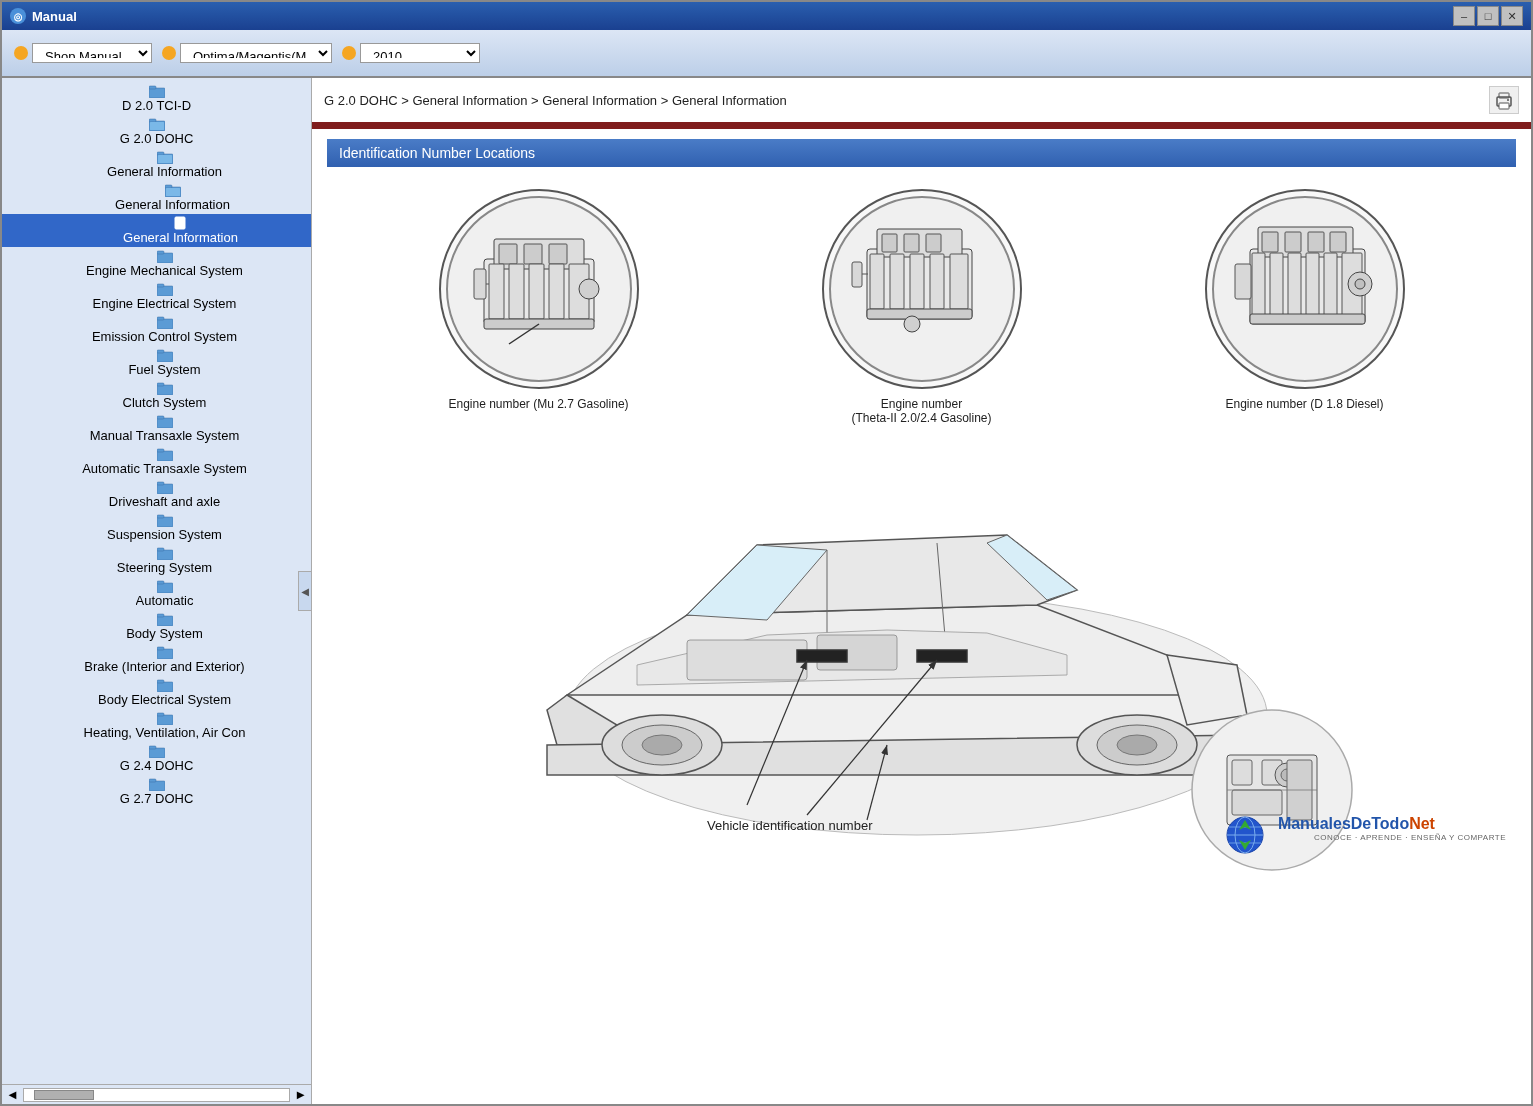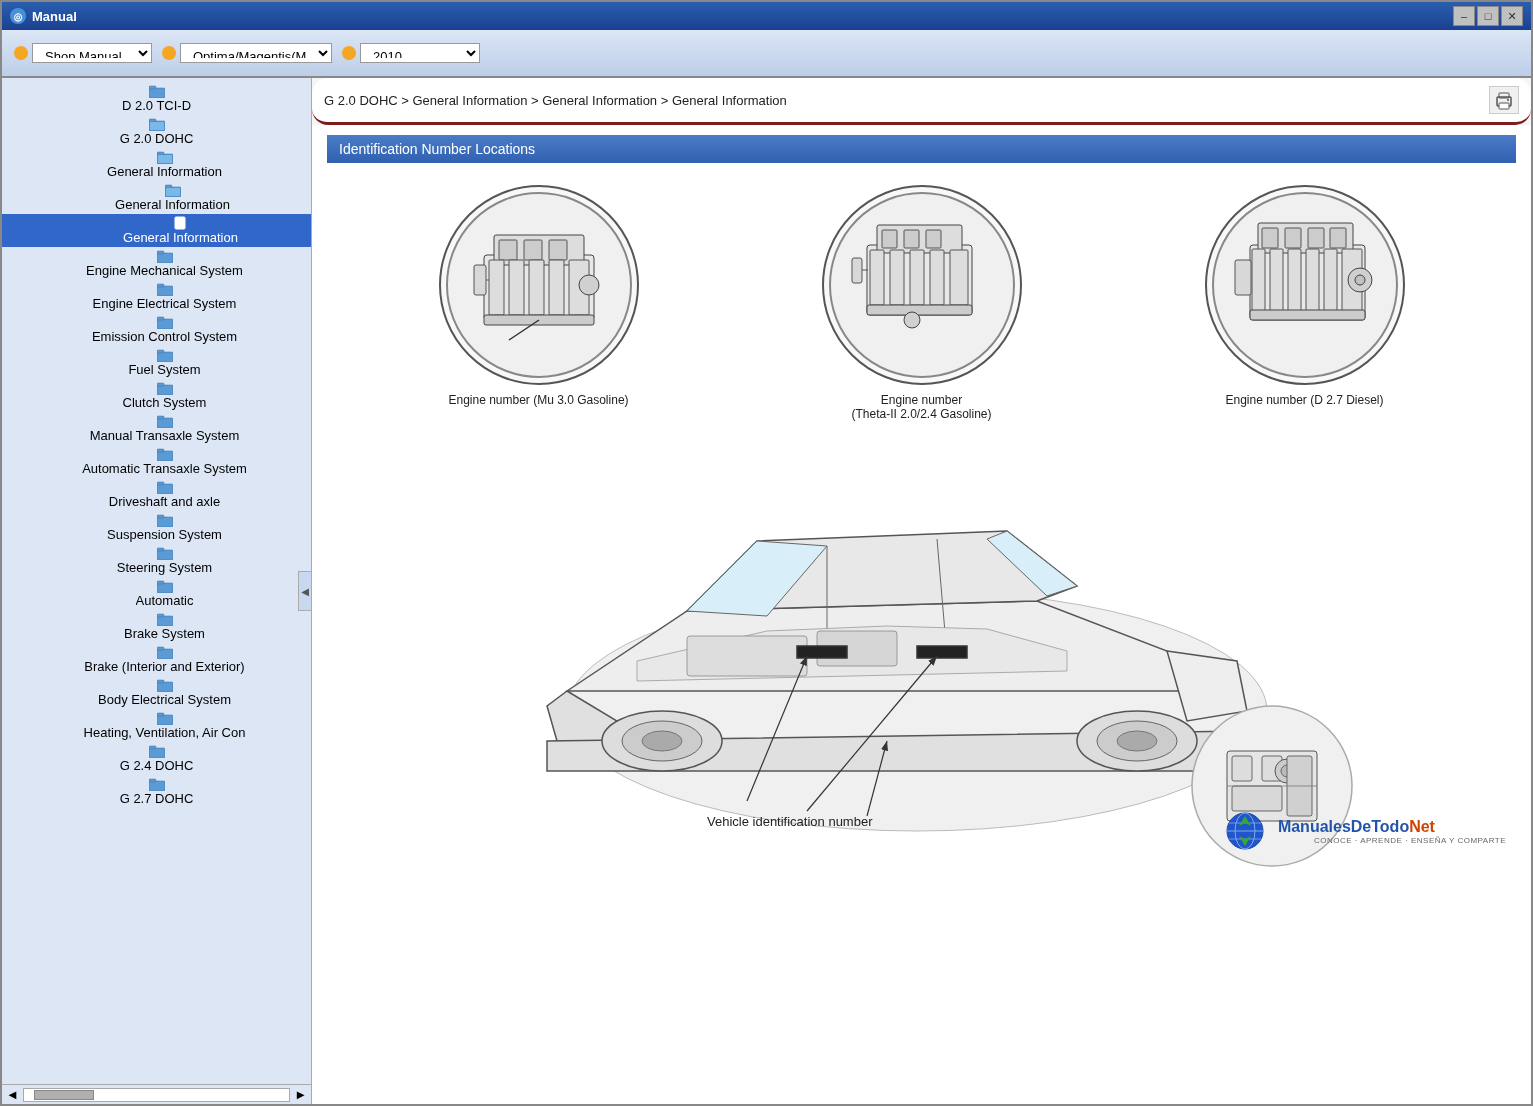--- a/index.html
+++ b/index.html
@@ -99,27 +99,26 @@
     
     .content-area {
       flex: 1;
       background: #f5f5f5;
       display: flex;
       flex-direction: column;
       overflow: hidden;
     }
     .content-header {
       background: white;
-      border-bottom: 3px solid #7f1d1d;
+      border-bottom: 7px solid #7f1d1d;
       padding: 8px 12px;
       display: flex;
       align-items: center;
       justify-content: space-between;
       flex-shrink: 0;
-      border-radius: 16px;
     }
     .breadcrumb-text { font-size: 13px; color: #222; font-weight: normal; }
     .print-icon { width: 30px; height: 28px; border: 1px solid #ccc; background: #f0f0f0; display: flex; align-items: center; justify-content: center; cursor: pointer; }
 
     .content-body { flex: 1; overflow-y: auto; padding: 10px 15px; background: white; }
 
     .section-title {
       background: linear-gradient(to bottom, #4a7cc7 0%, #3060b0 100%);
       color: white;
       padding: 6px 12px;
@@ -408,21 +407,21 @@
           <span class="tree-label">Automatic</span>
         </div>
 
         <div class="tree-item indent-1">
           <span class="tree-icon">
             <svg width="16" height="13" viewBox="0 0 16 13">
                 <rect x="0" y="3" width="16" height="10" rx="1" fill="#5b9bd5" stroke="#3a6ea5" stroke-width="0.5"></rect>
                 <rect x="0" y="1" width="7" height="3" rx="1" fill="#5b9bd5" stroke="#3a6ea5" stroke-width="0.5"></rect>
               </svg>
           </span>
-          <span class="tree-label">Brake System</span>
+          <span class="tree-label">Body System</span>
         </div>
 
         <div class="tree-item indent-1">
           <span class="tree-icon">
             <svg width="16" height="13" viewBox="0 0 16 13">
                 <rect x="0" y="3" width="16" height="10" rx="1" fill="#5b9bd5" stroke="#3a6ea5" stroke-width="0.5"></rect>
                 <rect x="0" y="1" width="7" height="3" rx="1" fill="#5b9bd5" stroke="#3a6ea5" stroke-width="0.5"></rect>
               </svg>
           </span>
           <span class="tree-label">Brake (Interior and Exterior)</span>
@@ -518,21 +517,21 @@
                   <rect x="95" y="35" width="20" height="55" rx="1" fill="#ddd" stroke="#555"></rect>
                   <rect x="10" y="90" width="110" height="10" rx="2" fill="#ccc" stroke="#444"></rect>
                   <circle cx="115" cy="60" r="10" fill="#d0d0d0" stroke="#444"></circle>
                   <line x1="5" y1="55" x2="15" y2="55" stroke="#555"></line>
                   <rect x="0" y="40" width="12" height="30" rx="2" fill="#d8d8d8" stroke="#555"></rect>
                 </g>
 
                 <line x1="65" y1="150" x2="95" y2="130" stroke="#333" stroke-width="1.5" marker-end="url(#arrow1)"></line>
               </svg>
             </div>
-            <div class="engine-caption">Engine number (Mu 3.0 Gasoline)</div>
+            <div class="engine-caption">Engine number (Mu 2.7 Gasoline)</div>
           </div>
 
           <div class="engine-circle-wrap">
             <div class="engine-circle">
               <svg width="190" height="190" viewBox="0 0 190 190">
                 <circle cx="95" cy="95" r="92" fill="#f0f0f0" stroke="#888" stroke-width="2"></circle>
                 <g transform="translate(25, 30)" stroke="#333" stroke-width="1" fill="none">
                   <rect x="15" y="25" width="105" height="70" rx="3" fill="#e8e8e8" stroke="#444"></rect>
                   <rect x="25" y="5" width="85" height="28" rx="2" fill="#ddd" stroke="#444"></rect>
                   <rect x="30" y="10" width="15" height="18" rx="1" fill="#ccc" stroke="#555"></rect>
@@ -570,21 +569,21 @@
                   <rect x="76" y="34" width="13" height="62" rx="1" fill="#ddd" stroke="#555"></rect>
                   <rect x="94" y="34" width="13" height="62" rx="1" fill="#ddd" stroke="#555"></rect>
                   <rect x="112" y="34" width="20" height="62" rx="1" fill="#ddd" stroke="#555"></rect>
                   <rect x="20" y="95" width="115" height="10" rx="2" fill="#ccc" stroke="#444"></rect>
                   <circle cx="130" cy="65" r="12" fill="#d0d0d0" stroke="#444"></circle>
                   <circle cx="130" cy="65" r="5" fill="#c0c0c0" stroke="#444"></circle>
                   <rect x="5" y="45" width="16" height="35" rx="2" fill="#d8d8d8" stroke="#555"></rect>
                 </g>
               </svg>
             </div>
-            <div class="engine-caption">Engine number (D 2.7 Diesel)</div>
+            <div class="engine-caption">Engine number (D 1.8 Diesel)</div>
           </div>
         </div>
 
         <div class="car-diagram" style="position:relative;">
           <svg width="870" height="420" viewBox="0 0 870 420" style="overflow:visible;">
 
             <g stroke="#333" stroke-width="1.5" fill="#f5f5f5">
 
               <ellipse cx="430" cy="280" rx="350" ry="120" fill="#f0f0f0" stroke="#bbb" stroke-width="1"></ellipse>
 
@@ -646,21 +645,21 @@
                 <rect x="25" y="65" width="50" height="25" rx="2" fill="#d8d8d8" stroke="#666"></rect>
                 <circle cx="80" cy="50" r="12" fill="#ccc" stroke="#555"></circle>
                 <circle cx="80" cy="50" r="6" fill="#bbb" stroke="#666"></circle>
                 <rect x="80" y="35" width="25" height="60" rx="2" fill="#d0d0d0" stroke="#666"></rect>
                 <line x1="20" y1="65" x2="110" y2="65" stroke="#777" stroke-width="0.8"></line>
               </g>
             </g>
           </svg>
 
           <div class="watermark" style="position:absolute; bottom:0; right:10px;">
-            <div style="display:flex; align-items:center; gap:13px;">
+            <div style="display:flex; gap:13px;">
               <svg width="40" height="40" viewBox="0 0 40 40">
                 <circle cx="20" cy="20" r="18" fill="#2255cc" stroke="#1a44aa" stroke-width="1"></circle>
                 <ellipse cx="20" cy="20" rx="10" ry="18" fill="none" stroke="#7aadee" stroke-width="1"></ellipse>
                 <line x1="2" y1="20" x2="38" y2="20" stroke="#7aadee" stroke-width="1"></line>
                 <line x1="4" y1="12" x2="36" y2="12" stroke="#7aadee" stroke-width="0.8"></line>
                 <line x1="4" y1="28" x2="36" y2="28" stroke="#7aadee" stroke-width="0.8"></line>
                 <polygon points="20,5 26,15 20,12 14,15" fill="#33aa33"></polygon>
                 <polygon points="20,35 26,25 20,28 14,25" fill="#33aa33"></polygon>
               </svg>
               <div>

